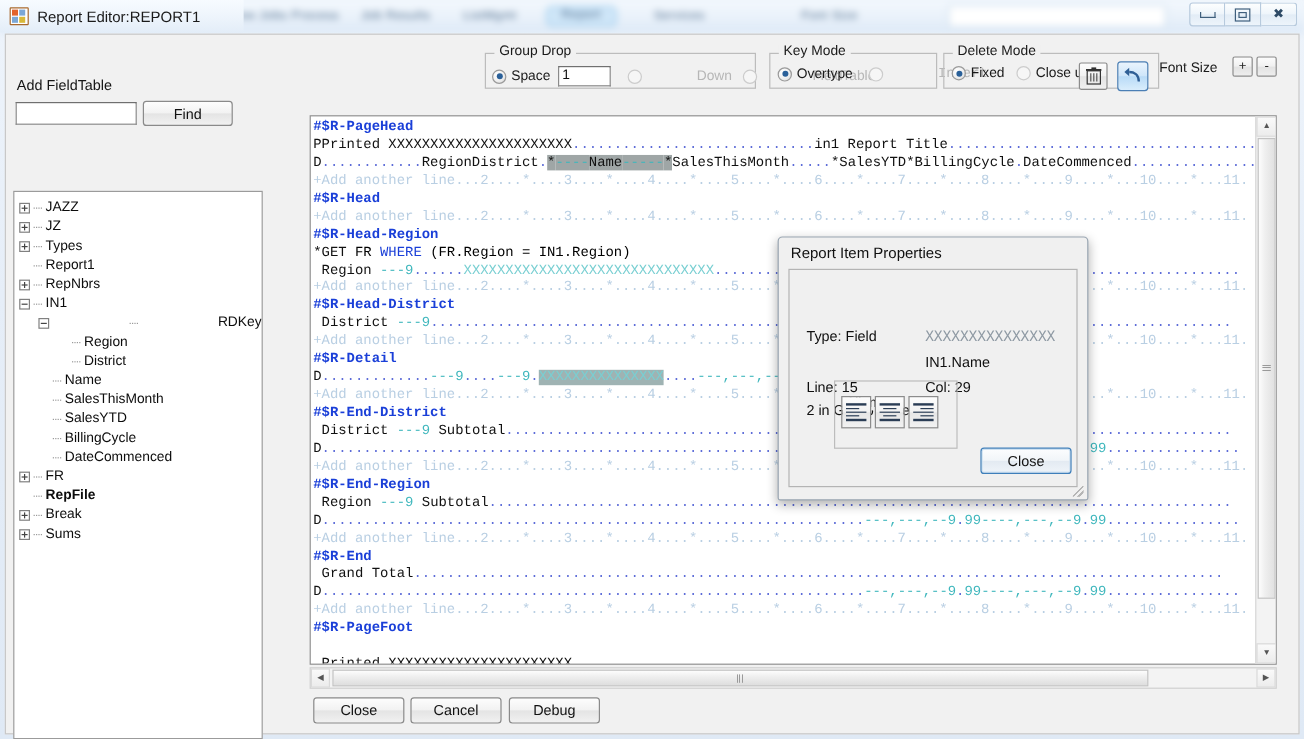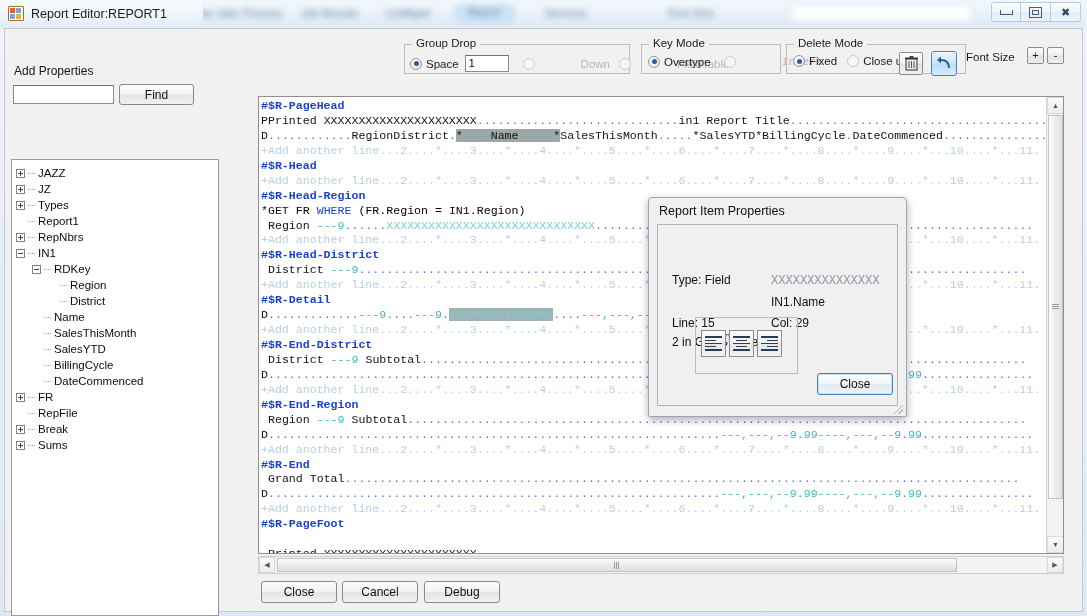--- a/index.html
+++ b/index.html
@@ -403,21 +403,21 @@
       <polygon points="5,0.5 5,7.5 1,4" fill="#2f5f96"></polygon>
     </svg>
   </div>
 
   <div style="position:absolute; left:966px; top:44px; width:112px; height:30px;">
     <span style="position:absolute; left:0px; top:7px; font-size:11.5px; color:#1a1a1a; white-space:nowrap;">Font Size</span>
     <span class="fsbtn" style="position:absolute; left:61px; top:3px;">+</span>
     <span class="fsbtn" style="position:absolute; left:81px; top:3px;">-</span>
   </div>
 
-  <div class="lbl-adddef">Add Properties</div>
+  <div class="lbl-adddef">Add FieldTable</div>
   <div class="deffield"></div>
   <div class="findbtn">Find</div>
 
   <div class="treebox">
     <div id="tree-host" style="padding:5px 0 0 4px;">
         <div class="tnode" style="padding-left: 0px;">
           <span class="tbox plus"></span>
           <span class="tdash"></span>
           <span>JAZZ</span>
         </div>
@@ -439,66 +439,66 @@
         <div class="tnode" style="padding-left: 0px;">
           <span class="tbox plus"></span>
           <span class="tdash"></span>
           <span>RepNbrs</span>
         </div>
         <div class="tnode" style="padding-left: 0px;">
           <span class="tbox"></span>
           <span class="tdash"></span>
           <span>IN1</span>
         </div>
+        <div class="tnode" style="padding-left: 16px; justify-content: space-between;">
+          <span class="tbox"></span>
+          <span class="tdash"></span>
+          <span>RDKey</span>
+        </div>
+        <div class="tnode" style="padding-left: 32px;">
+          <span class="tleaf"></span>
+          <span class="tdash"></span>
+          <span>Region</span>
+        </div>
+        <div class="tnode" style="padding-left: 32px;">
+          <span class="tleaf"></span>
+          <span class="tdash"></span>
+          <span>District</span>
+        </div>
         <div class="tnode" style="padding-left: 16px;">
-          <span class="tbox"></span>
-          <span class="tdash"></span>
-          <span>RDKey</span>
-        </div>
-        <div class="tnode" style="padding-left: 32px;">
-          <span class="tleaf"></span>
-          <span class="tdash"></span>
-          <span>Region</span>
-        </div>
-        <div class="tnode" style="padding-left: 32px;">
-          <span class="tleaf"></span>
-          <span class="tdash"></span>
-          <span>District</span>
+          <span class="tleaf"></span>
+          <span class="tdash"></span>
+          <span>Name</span>
         </div>
         <div class="tnode" style="padding-left: 16px;">
           <span class="tleaf"></span>
           <span class="tdash"></span>
-          <span>Name</span>
+          <span>SalesThisMonth</span>
         </div>
         <div class="tnode" style="padding-left: 16px;">
           <span class="tleaf"></span>
           <span class="tdash"></span>
-          <span>SalesThisMonth</span>
+          <span>SalesYTD</span>
         </div>
         <div class="tnode" style="padding-left: 16px;">
           <span class="tleaf"></span>
           <span class="tdash"></span>
-          <span>SalesYTD</span>
+          <span>BillingCycle</span>
         </div>
         <div class="tnode" style="padding-left: 16px;">
           <span class="tleaf"></span>
           <span class="tdash"></span>
-          <span>BillingCycle</span>
-        </div>
-        <div class="tnode" style="padding-left: 16px;">
-          <span class="tleaf"></span>
-          <span class="tdash"></span>
           <span>DateCommenced</span>
         </div>
         <div class="tnode" style="padding-left: 0px;">
           <span class="tbox plus"></span>
           <span class="tdash"></span>
           <span>FR</span>
         </div>
-        <div class="tnode" style="padding-left: 0px;">
+        <div class="tnode" style="padding-left: 0px; font-weight: bold;">
           <span class="tleaf"></span>
           <span class="tdash"></span>
           <span>RepFile</span>
         </div>
         <div class="tnode" style="padding-left: 0px;">
           <span class="tbox plus"></span>
           <span class="tdash"></span>
           <span>Break</span>
         </div>
         <div class="tnode" style="padding-left: 0px;">

